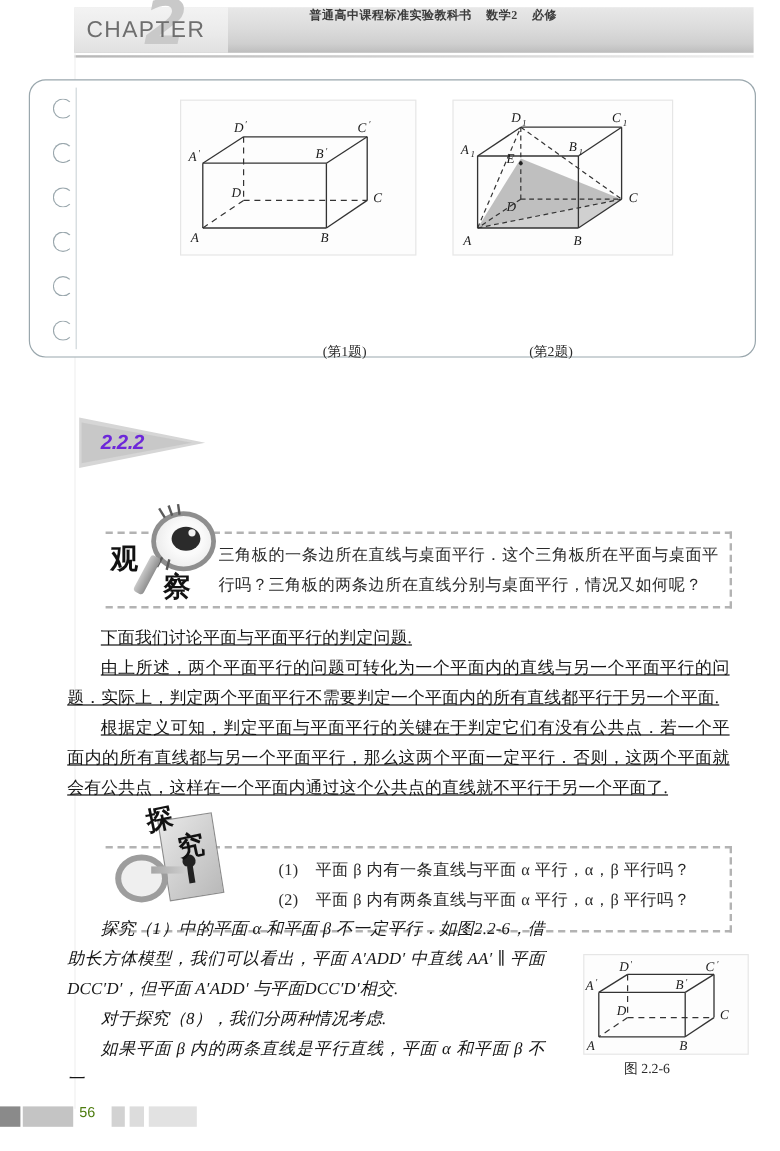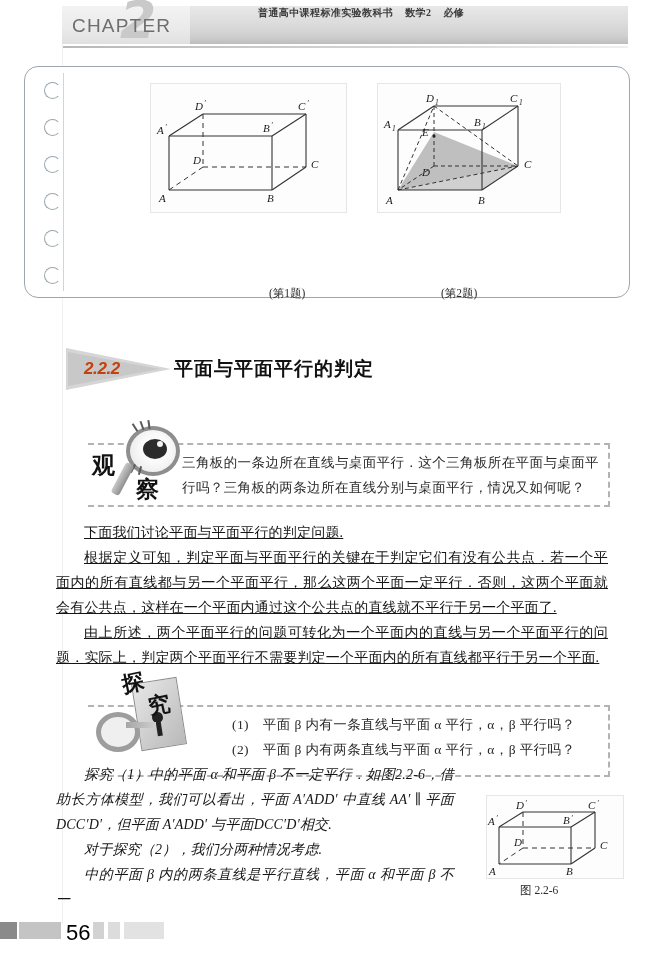--- a/index.html
+++ b/index.html
@@ -146,21 +146,21 @@
     border-bottom: 17px solid transparent;
     opacity: .55;
   }
   .banner-num {
     position: absolute;
     left: 18px; top: 11px;
     font-family: "Liberation Sans", sans-serif;
     font-size: 17px;
     font-weight: bold;
     font-style: italic;
-    color: #c2410c;
+    color: #6d28d9;
     letter-spacing: -0.4px;
   }
   .banner-title {
     position: absolute;
     left: 108px; top: 8px;
     font-size: 19px;
     font-weight: bold;
     color: #111;
     letter-spacing: 1px;
     white-space: nowrap;
@@ -337,22 +337,22 @@
   .fb { position: absolute; top: 0; height: 17px; }
   .fb1 { left: 0px;   width: 17px; background: #8a8a8a; }
   .fb2 { left: 19px;  width: 42px; background: #c4c4c4; }
   .fb3 { left: 93px;  width: 11px; background: #d2d2d2; }
   .fb4 { left: 108px; width: 12px; background: #dcdcdc; }
   .fb5 { left: 124px; width: 40px; background: #e2e2e2; }
   .page-num {
     position: absolute;
     left: 66px; top: 920px;
     font-family: "Liberation Sans", sans-serif;
-    font-size: 22px;
-    color: #000000;
+    font-size: 12px;
+    color: #4d7c0f;
   }
 
   
   .edge-guide {
     position: absolute;
     left: 62px; top: 44px;
     width: 1px; height: 880px;
     background: #f0f0f0;
   }
 
@@ -467,63 +467,62 @@
 
   <div class="fig-cap cap1">(第1题)</div>
   <div class="fig-cap cap2">(第2题)</div>
 
 </div>
 
 <div class="section-banner">
   <div class="banner-tri"></div>
   <div class="banner-tri2"></div>
   <div class="banner-num">2.2.2</div>
-  <div class="banner-title">平面与平面平行的判定</div>
 </div>
 
 <div class="dashbox observe-box"></div>
 <div class="icon-observe">
   <div class="mag-ring">
     <div class="mag-eye"></div>
     <div class="mag-lash" style="left:4px;  top:-7px; transform:rotate(-32deg);"></div>
     <div class="mag-lash" style="left:11px; top:-9px; transform:rotate(-20deg);"></div>
     <div class="mag-lash" style="left:18px; top:-10px;transform:rotate(-8deg);"></div>
     <div class="mag-lash" style="left:2px;  top:34px; transform:rotate(28deg);"></div>
     <div class="mag-lash" style="left:9px;  top:36px; transform:rotate(14deg);"></div>
   </div>
   <div class="mag-handle"></div>
   <div class="ch-guan">观</div>
   <div class="ch-cha">察</div>
 </div>
 <div class="activity-text observe-text">三角板的一条边所在直线与桌面平行．这个三角板所在平面与桌面平行吗？三角板的两条边所在直线分别与桌面平行，情况又如何呢？</div>
 
 <div class="body-block body-1">
   <p>下面我们讨论平面与平面平行的判定问题.</p>
+  <p>由上所述，两个平面平行的问题可转化为一个平面内的直线与另一个平面平行的问题．实际上，判定两个平面平行不需要判定一个平面内的所有直线都平行于另一个平面.</p>
   <p>根据定义可知，判定平面与平面平行的关键在于判定它们有没有公共点．若一个平面内的所有直线都与另一个平面平行，那么这两个平面一定平行．否则，这两个平面就会有公共点，这样在一个平面内通过这个公共点的直线就不平行于另一个平面了.</p>
-  <p>由上所述，两个平面平行的问题可转化为一个平面内的直线与另一个平面平行的问题．实际上，判定两个平面平行不需要判定一个平面内的所有直线都平行于另一个平面.</p>
 </div>
 
 <div class="dashbox explore-box"></div>
 <div class="icon-explore">
   <div class="key-plate"></div>
   <div class="keyhole"></div>
   <div class="key-bow"></div>
   <div class="key-shaft"></div>
   <div class="ch-tan">探</div>
   <div class="ch-jiu">究</div>
 </div>
 <div class="activity-text explore-text">
   <div>(1)　平面 β 内有一条直线与平面 α 平行，α，β 平行吗？</div>
   <div>(2)　平面 β 内有两条直线与平面 α 平行，α，β 平行吗？</div>
 </div>
 
 <div class="body-block body-2">
   <p>探究（1）中的平面 α 和平面 β 不一定平行．如图2.2-6，借助长方体模型，我们可以看出，平面 A′ADD′ 中直线 AA′ ∥ 平面 DCC′D′，但平面 A′ADD′ 与平面DCC′D′相交.</p>
-  <p>对于探究（2），我们分两种情况考虑.</p>
-  <p>中的平面 β 内的两条直线是平行直线，平面 α 和平面 β 不一</p>
+  <p>对于探究（8），我们分两种情况考虑.</p>
+  <p>如果平面 β 内的两条直线是平行直线，平面 α 和平面 β 不一</p>
 </div>
 
 <div class="fig3-wrap">
   <div class="fig3">
     <svg width="136" height="82" viewBox="0 0 136 82">
       <g stroke="#333" stroke-width="1" fill="none" stroke-dasharray="5,4">
         <line x1="36" y1="16" x2="36" y2="52"></line>
         <line x1="36" y1="52" x2="108" y2="52"></line>
         <line x1="36" y1="52" x2="12" y2="68"></line>
       </g>

